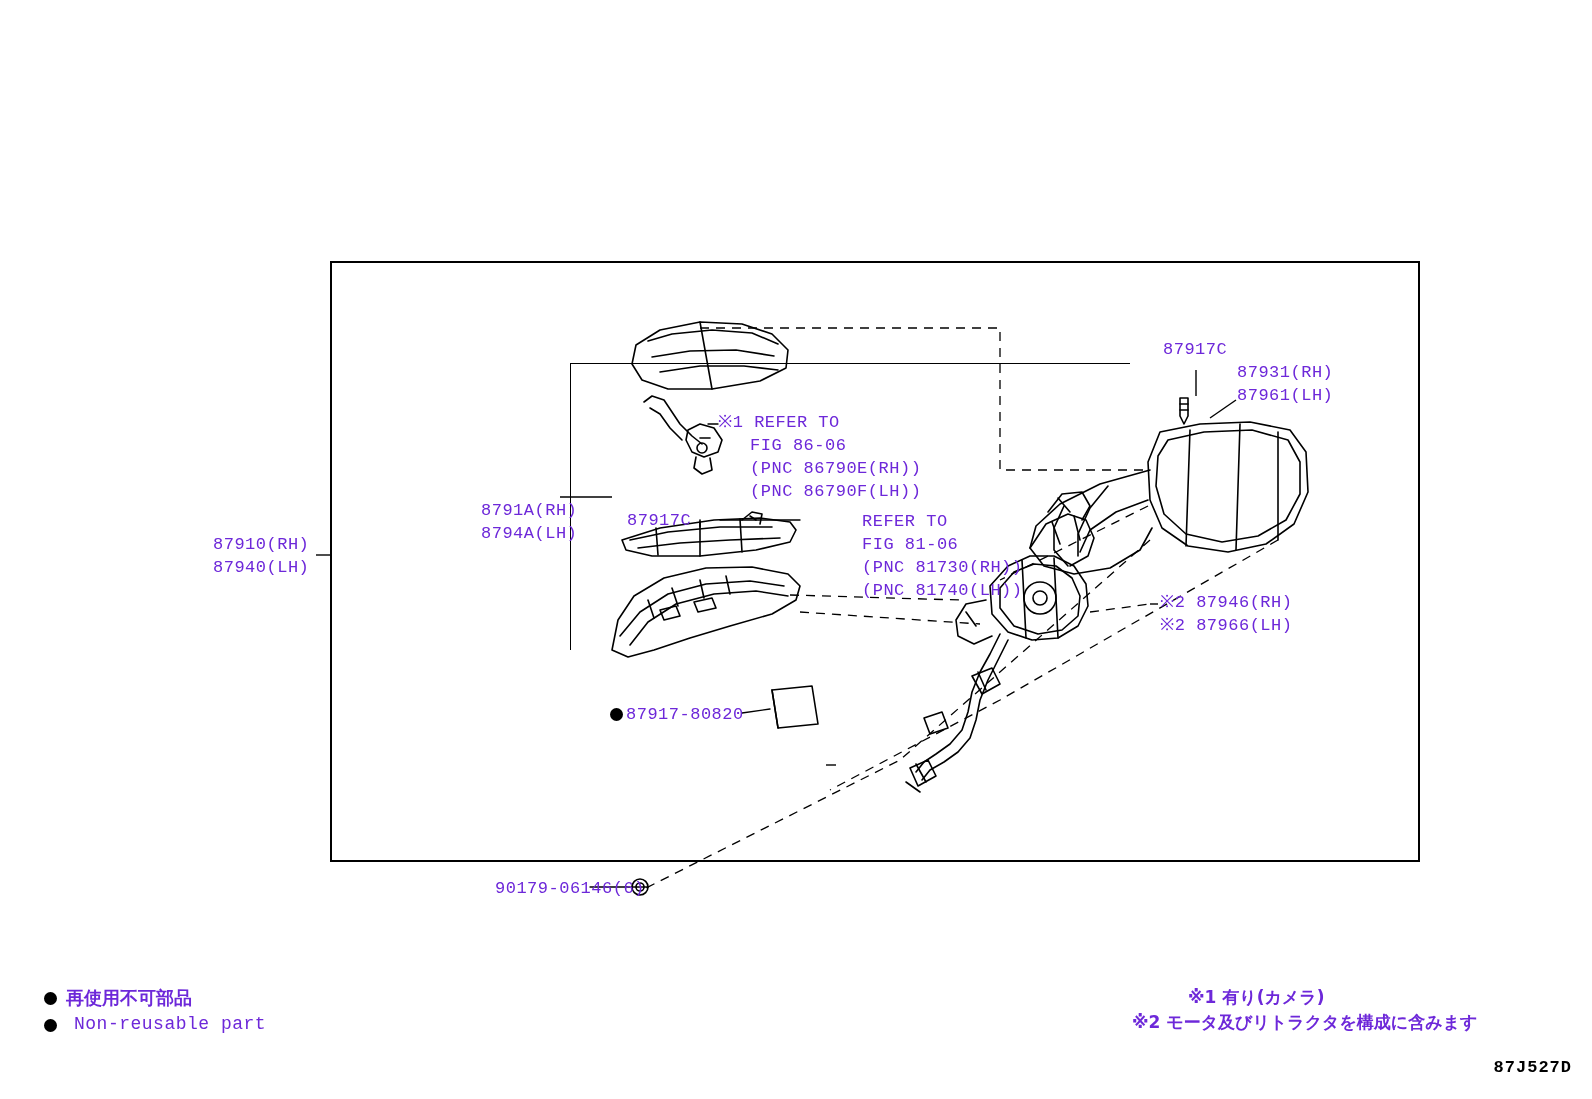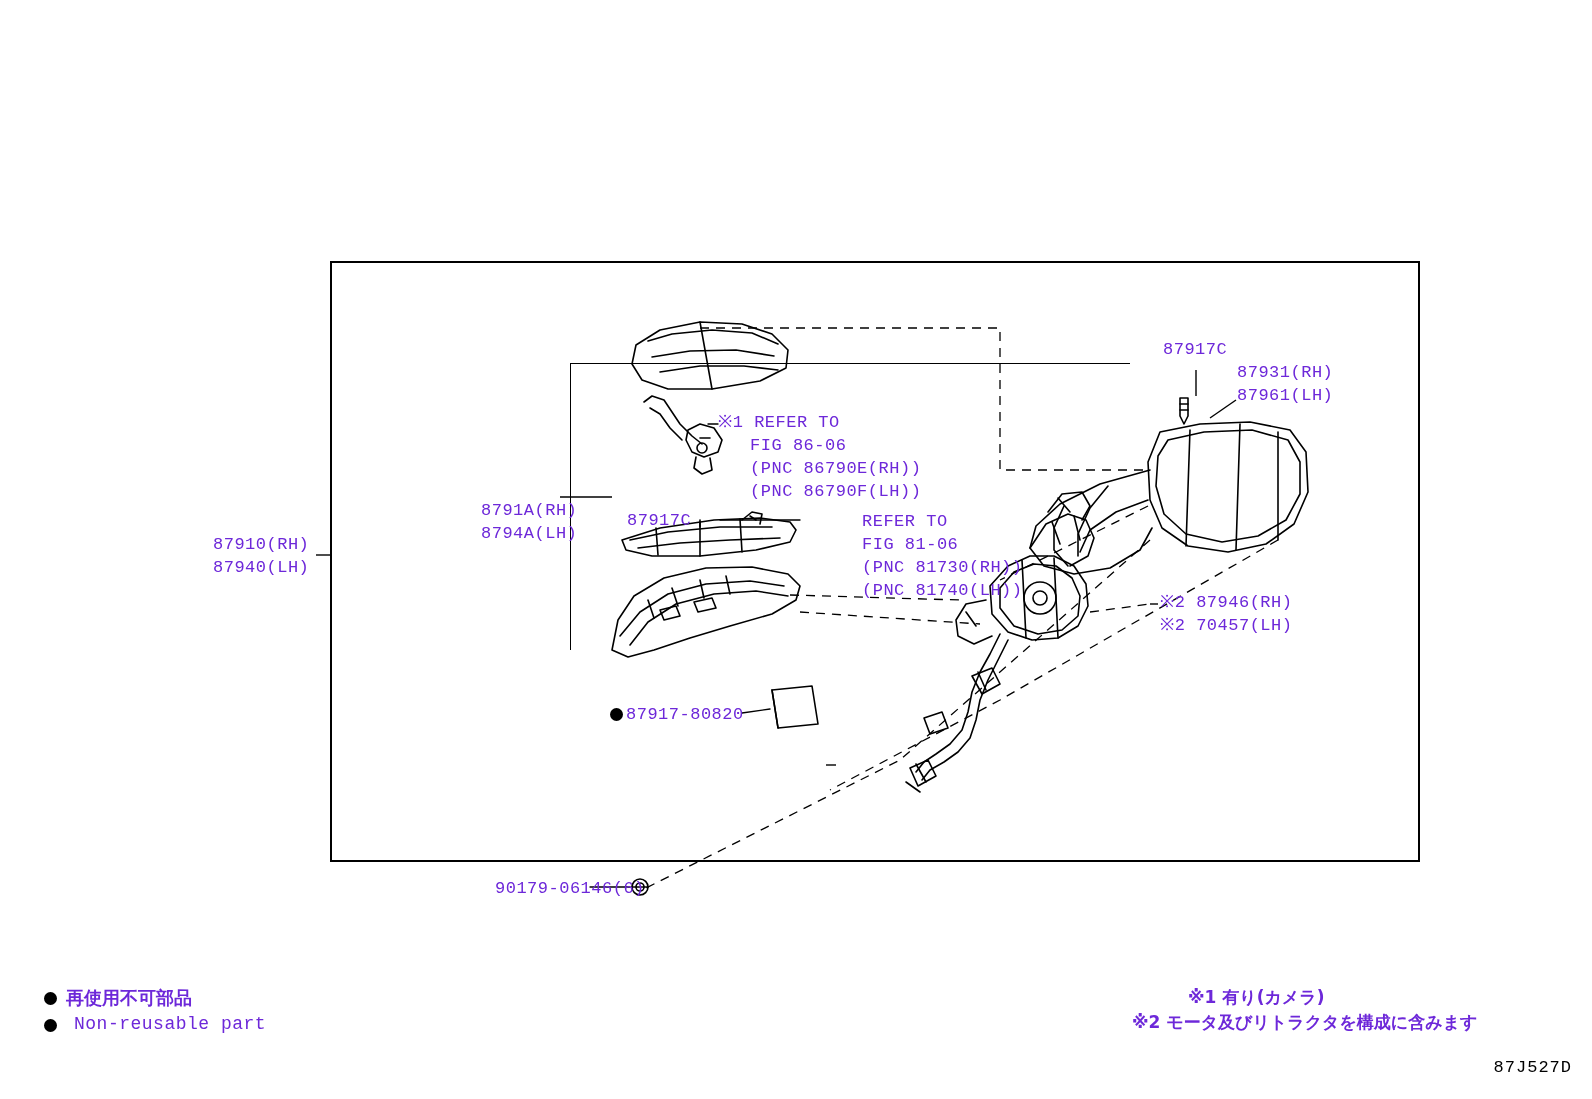--- a/index.html
+++ b/index.html
@@ -54,20 +54,21 @@
     width: 1592px;
     height: 1099px;
     pointer-events: none;
   }
   .footer-code {
     position: absolute;
     right: 20px;
     bottom: 22px;
     font-size: 17px;
     letter-spacing: 1px;
+    font-weight: bold;
   }
 </style>
 </head>
 <body>
 
 <div id="page">
 
   <div class="frame" style="left:330px; top:261px; width:1090px; height:601px;"></div>
 
   <div class="thinbox" style="left:570px; top:363px; width:560px; height:287px; border-right:none; border-bottom:none;"></div>
@@ -218,21 +219,21 @@
 8794A(LH)</div>
 
   <div class="lbl" style="left:1163px; top:338px;">87917C</div>
 
   <div class="lbl" style="left:627px; top:509px;">87917C</div>
 
   <div class="lbl" style="left:1237px; top:361px;text-align:right;">87931(RH)
 87961(LH)</div>
 
   <div class="lbl" style="left:1160px; top:591px;">※2 87946(RH)
-※2 70457(LH)</div>
+※2 87966(LH)</div>
 
   <div class="lbl" style="left:626px; top:703px;">87917-80820</div>
 
   <div class="lbl" style="left:448px; top:877px;margin-left:47px;">90179-06146(6)</div>
 
   <div class="lbl" style="left:718px; top:411px;">※1 REFER TO
    FIG 86-06
    (PNC 86790E(RH))
    (PNC 86790F(LH))</div>
 

